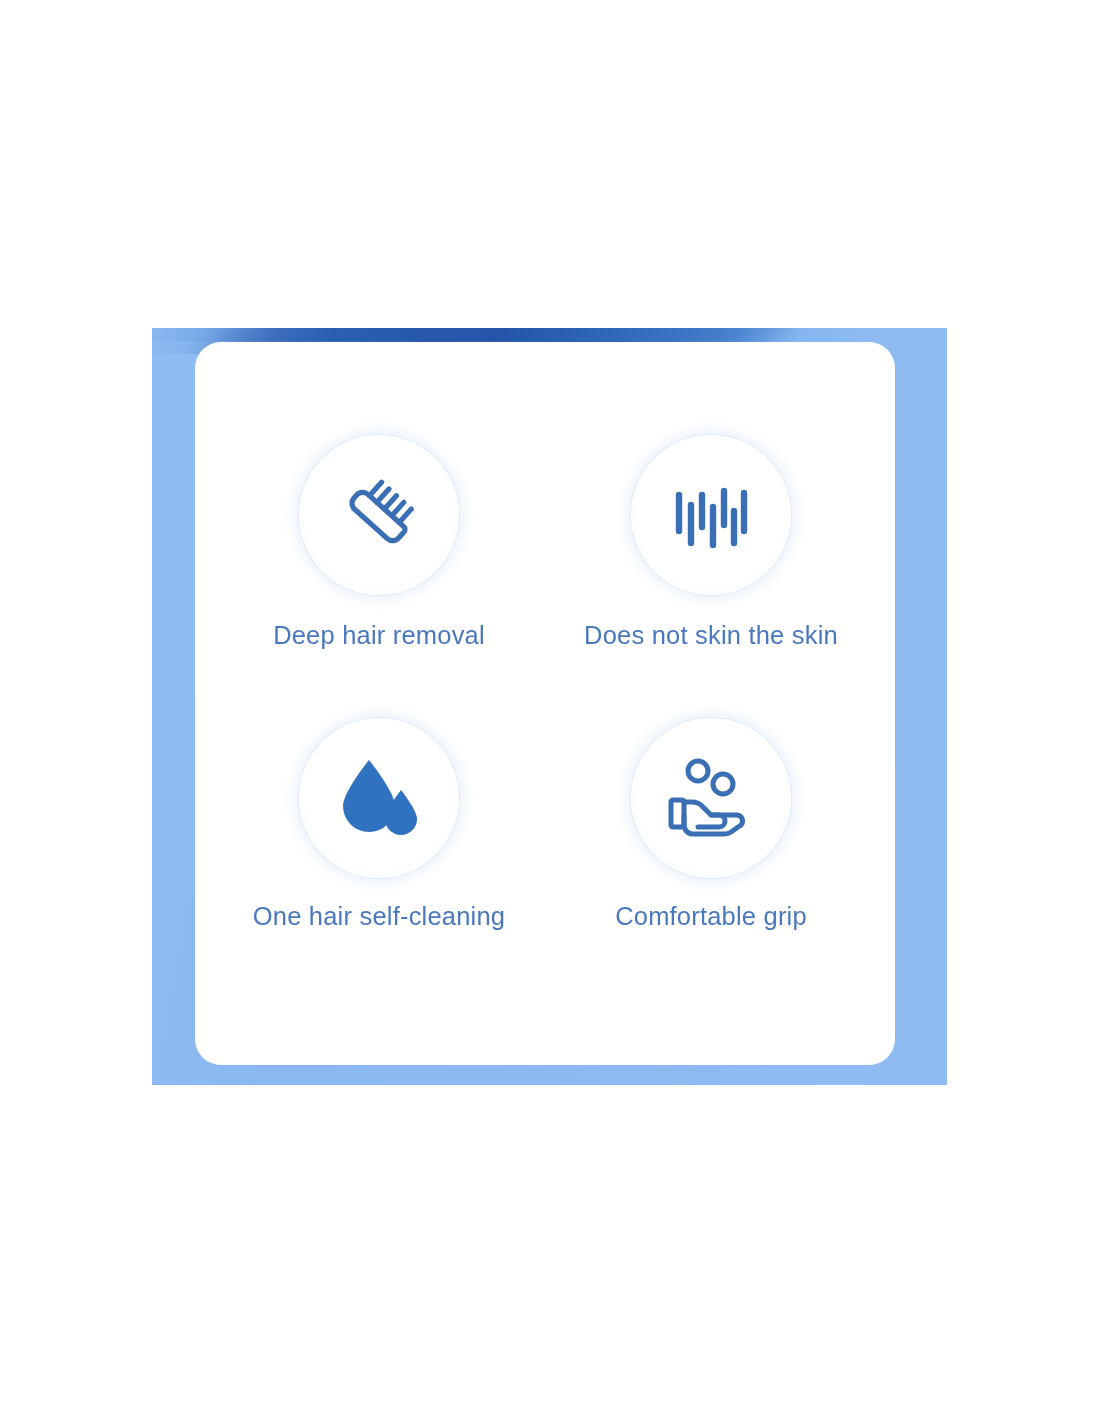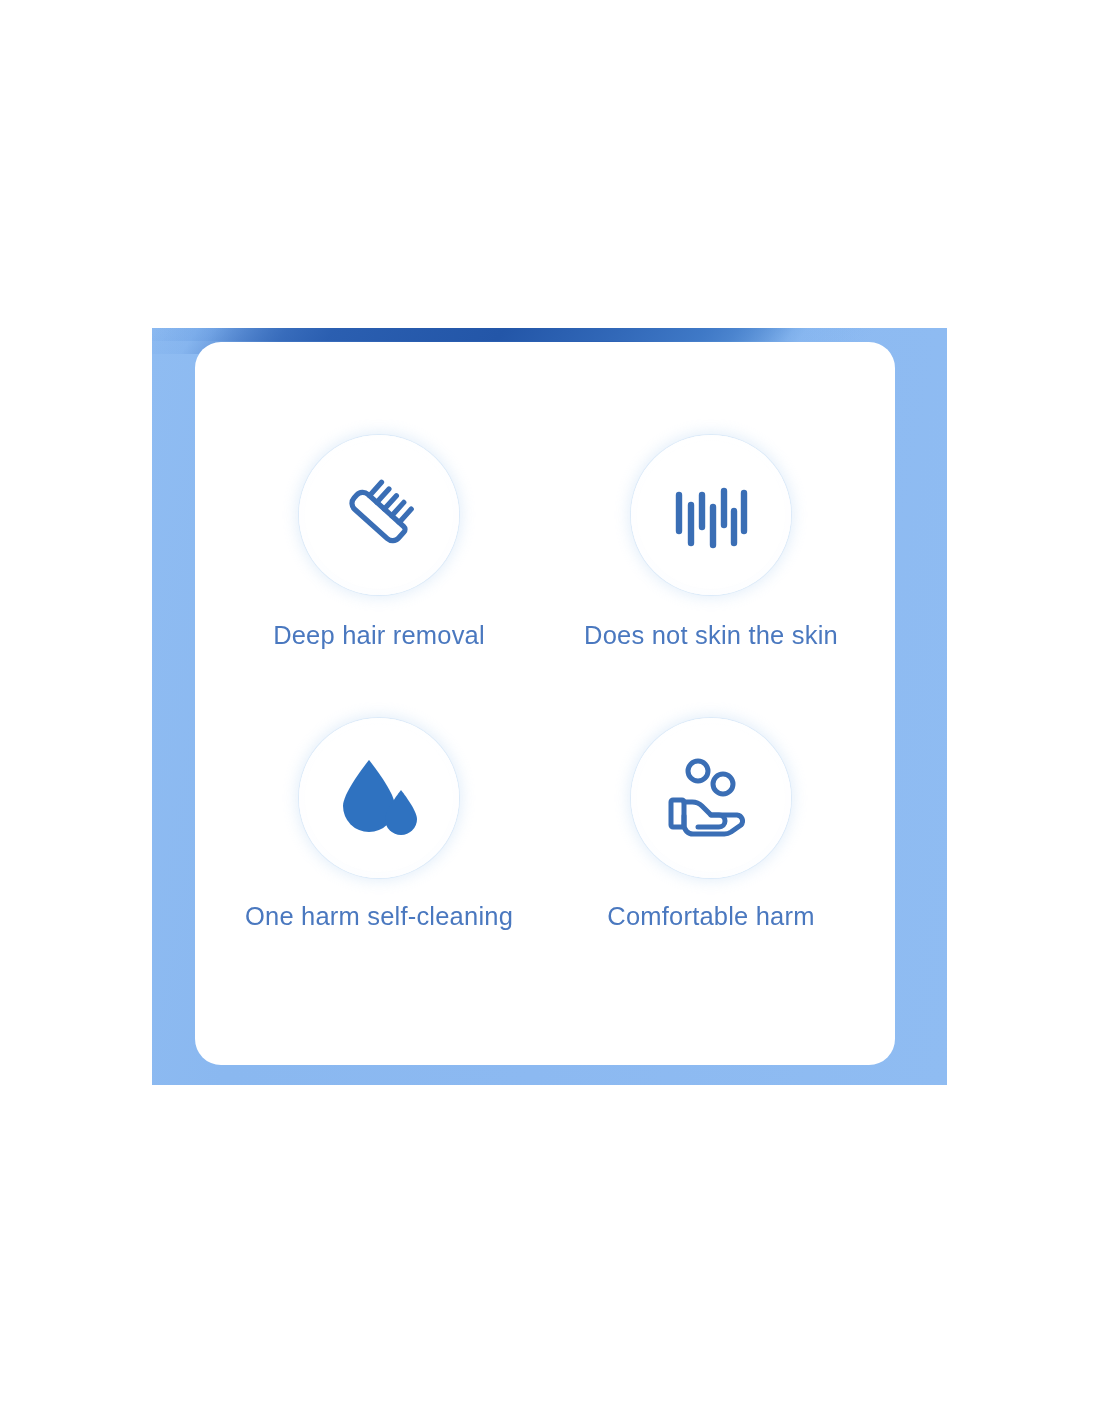--- a/index.html
+++ b/index.html
@@ -203,32 +203,32 @@
       <div class="feature-label">Does not skin the skin</div>
     </div>
 
     <div class="feature row-2">
       <div class="icon-circle">
         <svg width="92" height="92" viewBox="0 0 92 92">
           <path d="M36 8 C36 8 10 40 10 54 a26 26 0 0 0 52 0 C62 40 36 8 36 8 Z" fill="#2f72c0"></path>
           <path d="M68 38 C68 38 52 58 52 67 a16 16 0 0 0 32 0 C84 58 68 38 68 38 Z" fill="#2f72c0"></path>
         </svg>
       </div>
-      <div class="feature-label">One harm self-cleaning</div>
+      <div class="feature-label">One hair self-cleaning</div>
     </div>
 
     <div class="feature row-2">
       <div class="icon-circle">
         <svg width="92" height="92" viewBox="0 0 92 92">
           <g fill="none" stroke="#3a6eb5" stroke-width="5" stroke-linecap="round" stroke-linejoin="round">
             <circle cx="33" cy="19" r="10"></circle>
             <circle cx="58" cy="32" r="10"></circle>
             <rect x="6" y="48" width="13" height="27" rx="2"></rect>
             <path d="M19 50 h8 a14 14 0 0 1 10 4 l9 9 h8 a6 6 0 0 1 0 12 h-21"></path>
             <path d="M46 63 h26 a6 6 0 0 1 4 10 l-10 7 a12 12 0 0 1 -7 2 h-31 a9 9 0 0 1 -9 -9 v-9"></path>
           </g>
         </svg>
       </div>
-      <div class="feature-label">Comfortable harm</div>
+      <div class="feature-label">Comfortable grip</div>
     </div>
 
   </div>
 </div>
 
 </body></html>

